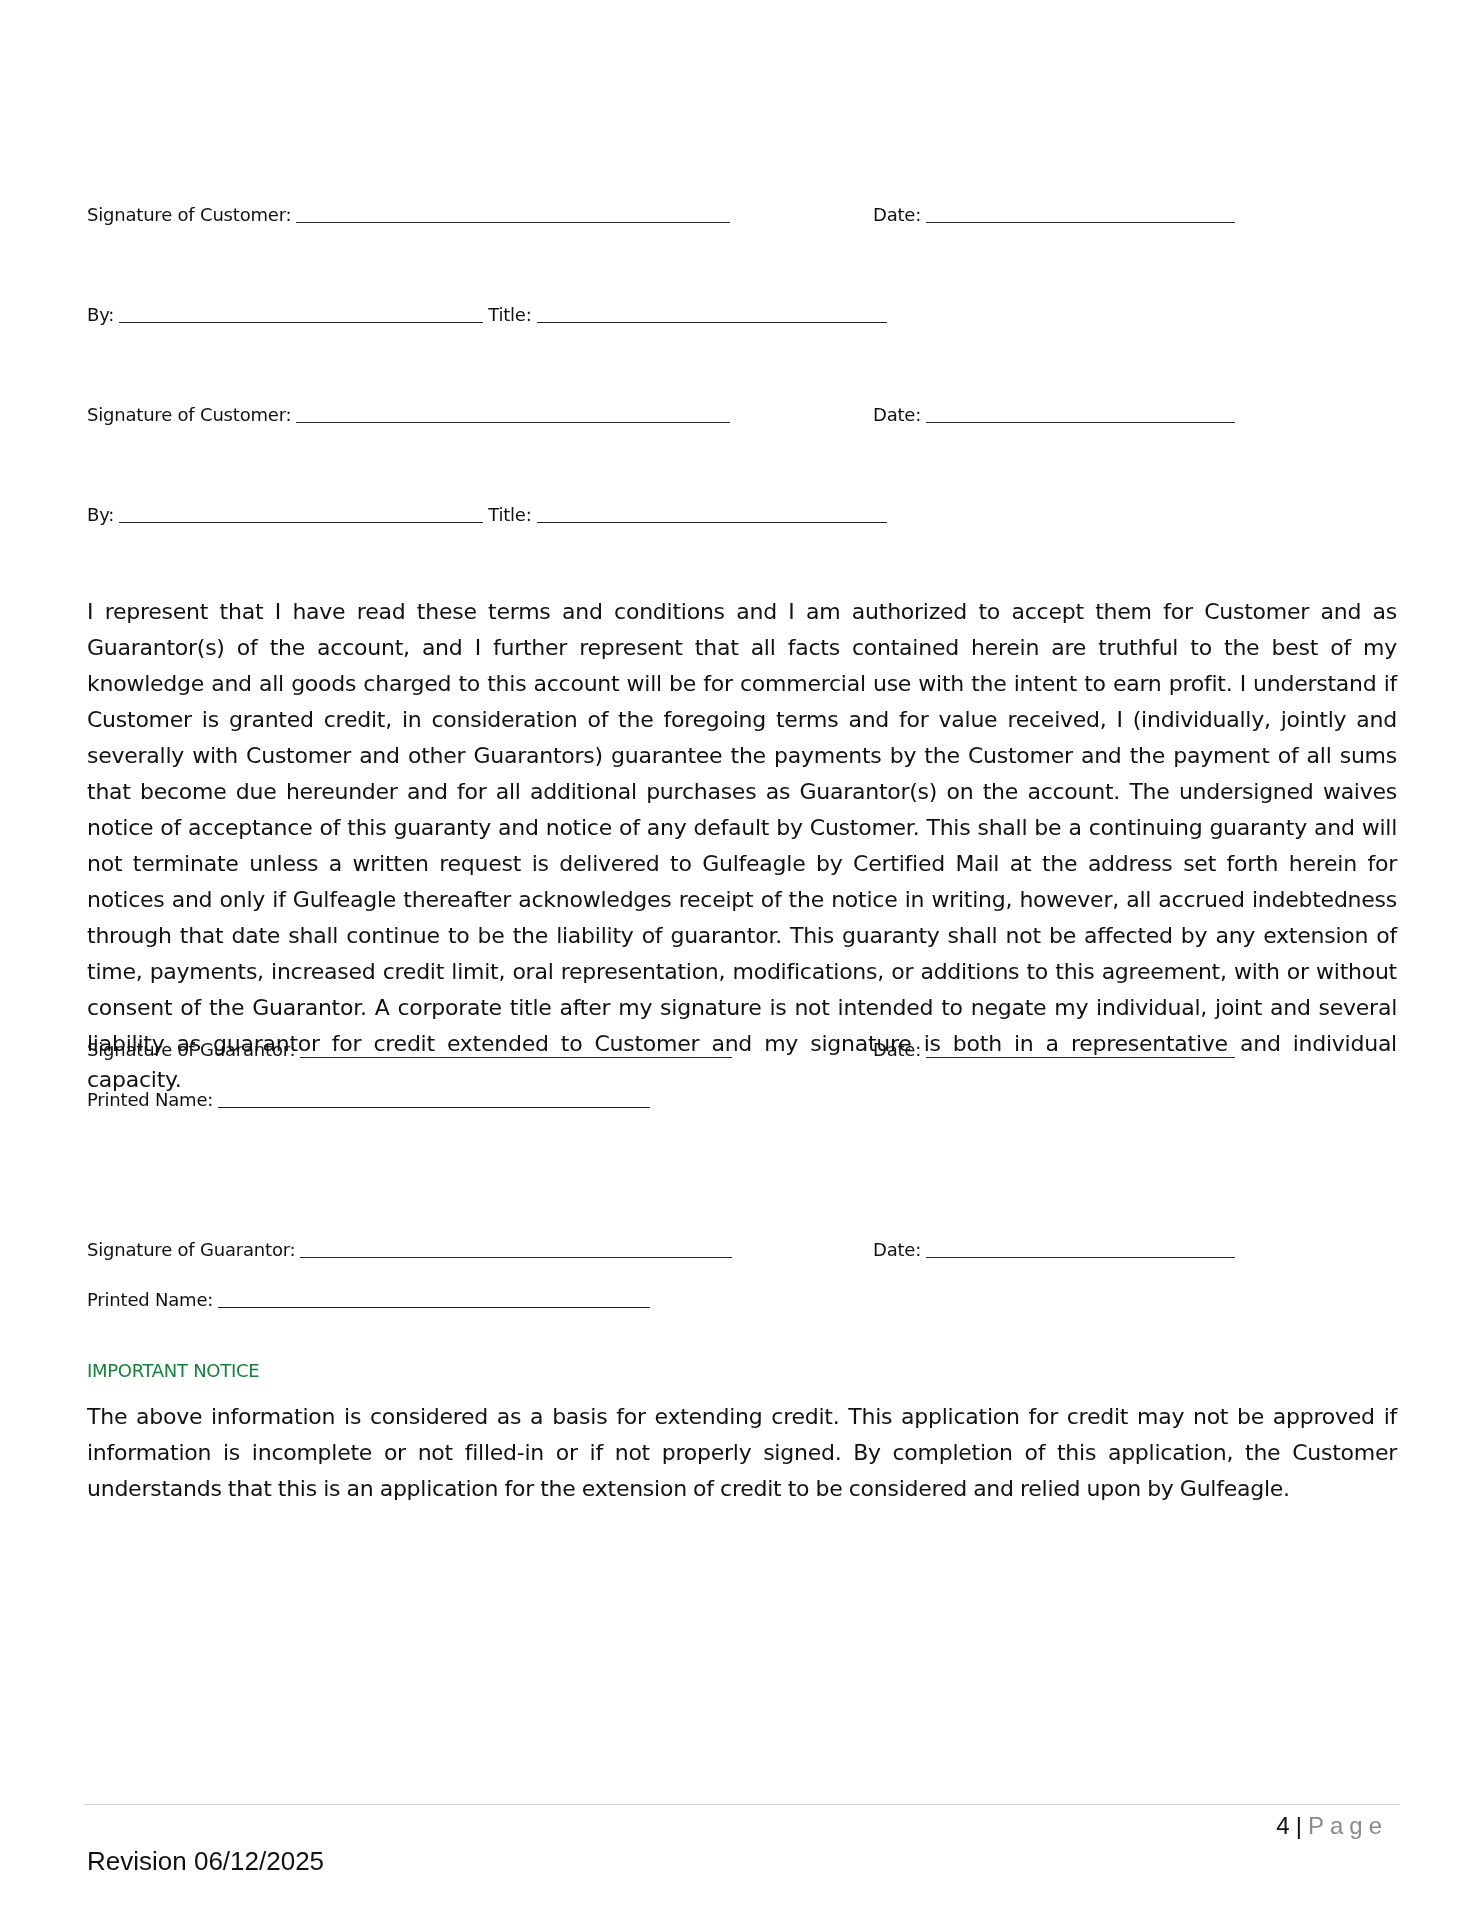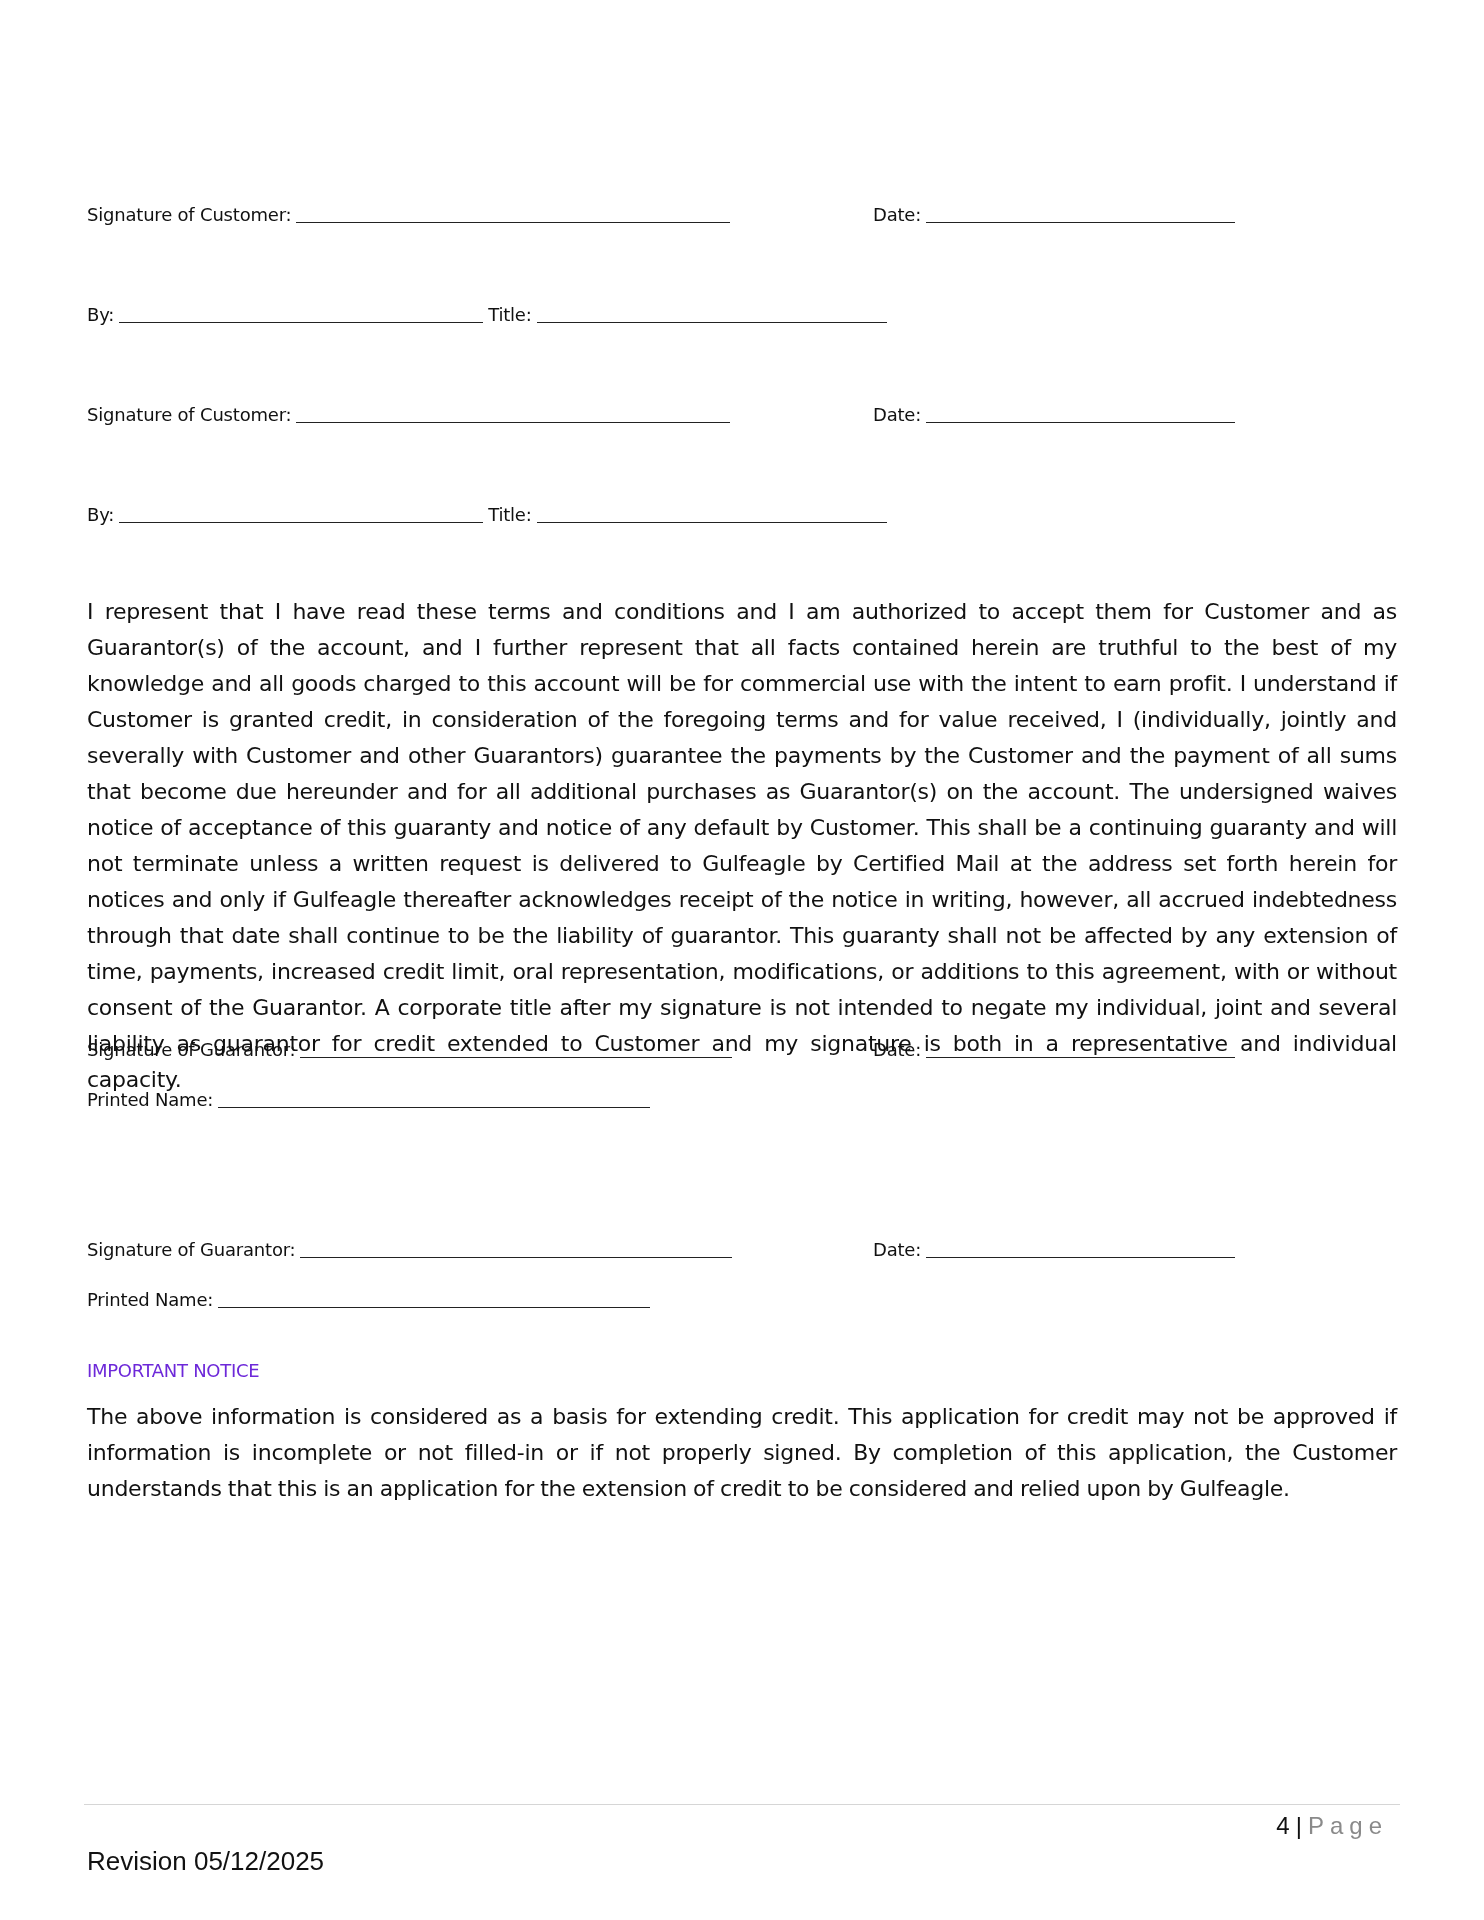--- a/index.html
+++ b/index.html
@@ -5,21 +5,21 @@
   html, body { margin: 0; padding: 0; background: #ffffff; }
   body { width: 1484px; height: 1920px; position: relative; overflow: hidden;
          font-family: "DejaVu Sans", "Liberation Sans", sans-serif; color: #111111; }
   .page { position: absolute; left: 0; top: 12px; width: 1484px; height: 1920px; background: #fff; }
   .field-row { position: absolute; height: 26px; display: flex; align-items: flex-end;
                font-size: 18px; line-height: 22px; white-space: nowrap; letter-spacing: -0.2px; }
   .label { font-weight: normal; }
   .uline { display: inline-block; border-bottom: 1.4px solid #222; height: 16px; margin-left: 5px; margin-bottom: 3px; }
   .para { position: absolute; left: 87px; width: 1310px; font-size: 22px; line-height: 36px;
           text-align: justify; letter-spacing: -0.25px; word-spacing: -0.5px; }
-  .notice-heading { position: absolute; left: 87px; top: 1348px; font-size: 18px; color: #6d28d9;
+  .notice-heading { position: absolute; left: 87px; top: 1348px; font-size: 18px; color: #15803d;
                     letter-spacing: -0.3px; }
   .footer-rule { position: absolute; left: 84px; top: 1792px; width: 1316px; height: 0;
                  border-top: 1.5px solid #d6d6d6; }
   .page-num { position: absolute; top: 1798px; right: 96px; font-family: "Liberation Sans", sans-serif;
               font-size: 24px; line-height: 32px; white-space: nowrap; text-align: center; }
   .page-num .num { color: #111; }
   .page-num .sep { color: #111; margin: 0 6px; }
   .page-num .word { color: #8a8a8a; letter-spacing: 6px; }
   .revision { position: absolute; left: 87px; top: 1832px; font-family: "Liberation Sans", sans-serif;
               font-size: 26px; line-height: 34px; color: #111; }
@@ -89,15 +89,15 @@
     <span class="uline" style="width:432px;"></span>
   </div>
 
   <div class="notice-heading">IMPORTANT NOTICE</div>
   <div class="para" style="top:1387px;">The above information is considered as a basis for extending credit.   This application for credit may not be approved if information is incomplete or not filled-in or if not properly signed.  By completion of this application, the Customer understands that this is an application for the extension of credit to be considered and relied upon by Gulfeagle.</div>
 
   <div class="footer-rule"></div>
   <div class="page-num">
     <span class="num">4</span><span class="sep">|</span><span class="word">Page</span>
   </div>
-  <div class="revision">Revision 05/12/2025</div>
+  <div class="revision">Revision 06/12/2025</div>
 
 </div>
 
 </body></html>

